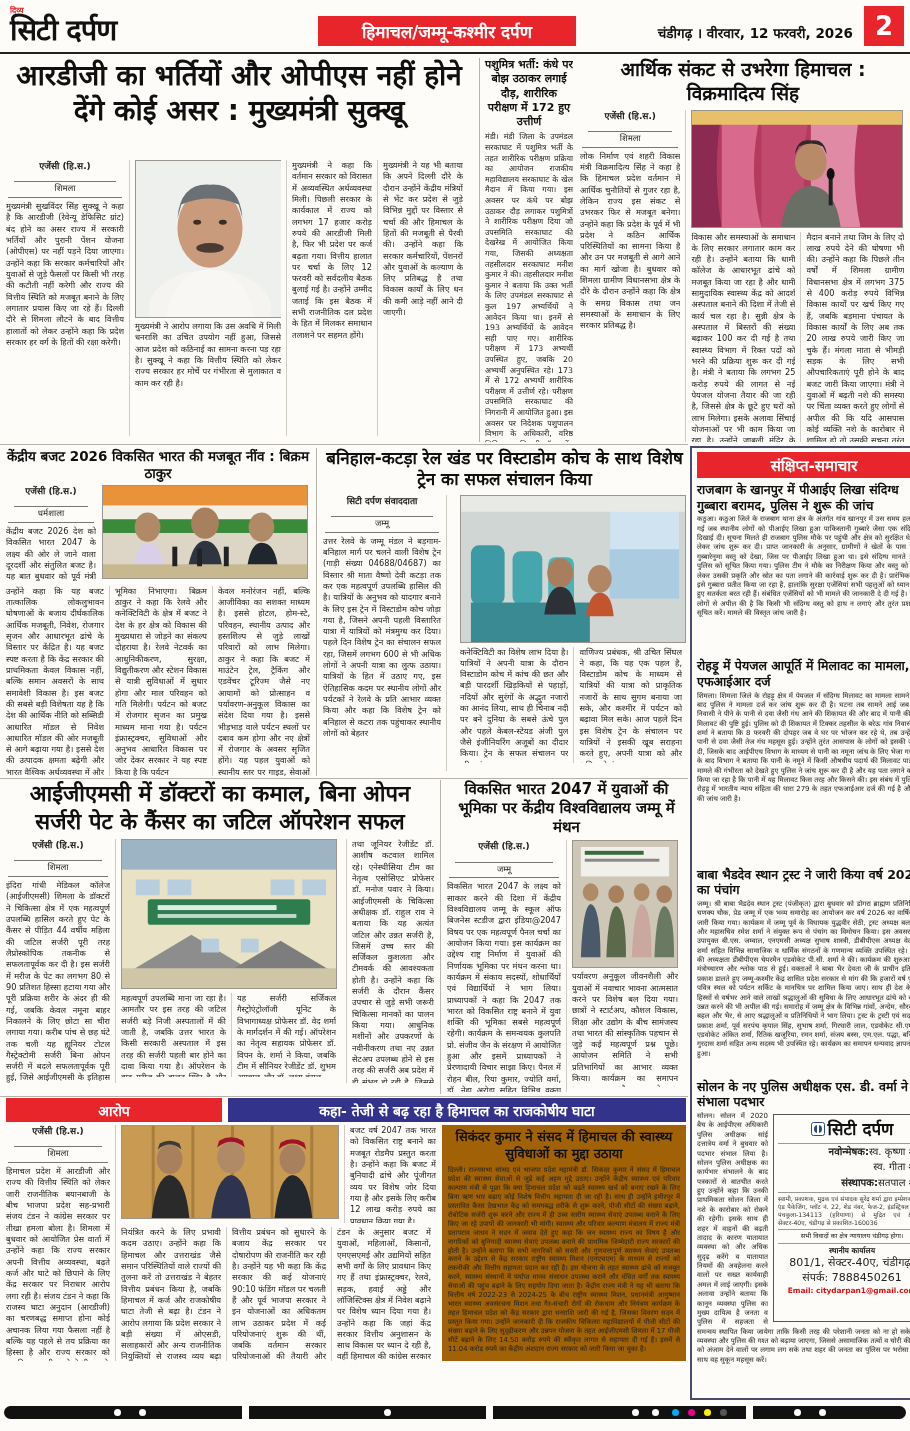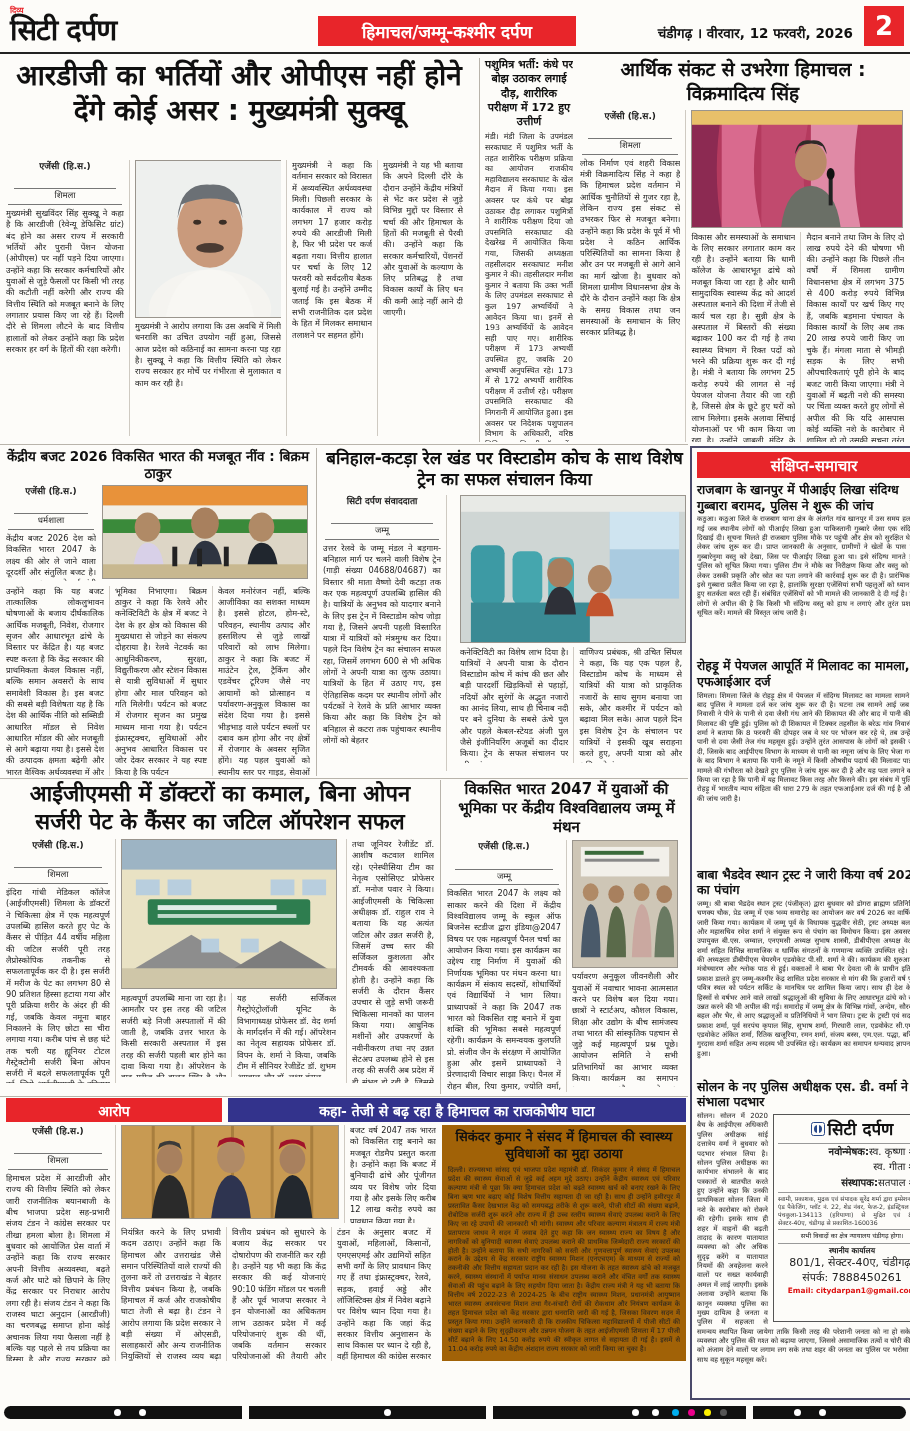--- a/index.html
+++ b/index.html
@@ -12,21 +12,21 @@
   .logo-mark { color:#e8252a; font-size:8px; font-weight:bold; }
   .logo-text { font-size:29px; font-weight:bold; color:#111; line-height:1.05; letter-spacing:-1px; }
   .banner-box { position:absolute; left:318px; top:16px; width:258px; height:30px; background:#e8252a; color:#fff; font-weight:bold; font-size:17px; display:flex; align-items:center; justify-content:center; }
   .date-text { position:absolute; left:628px; top:24px; width:225px; text-align:right; font-weight:bold; font-size:13.5px; color:#111; }
   .pagenum-box { position:absolute; right:6px; top:6px; width:40px; height:40px; background:#e8252a; color:#fff; font-size:26px; font-weight:bold; display:flex; align-items:center; justify-content:center; }
 
   
   .art { position:absolute; overflow:hidden; }
   .hl { font-weight:bold; color:#101010; text-align:center; line-height:1.25; }
   .byline { text-align:center; margin-bottom:3px; }
-  .agency { font-weight:bold; font-size:9px; border-bottom:1px solid #777; margin:0 8px; padding-bottom:16px; }
+  .agency { font-weight:bold; font-size:9px; border-bottom:1px solid #777; margin:0 8px; padding-bottom:9px; }
   .place  { font-size:8.5px; padding:1px 0 2px; border-bottom:1px solid #777; margin:0 2px; }
   .cols { display:flex; }
   .col { font-size:8.2px; line-height:1.38; text-align:justify; overflow:hidden; color:#1c1c1c; }
   .col + .col { border-left:1px solid #cfcac2; padding-left:5px; margin-left:5px; }
   .photo { border:1px solid #9a958d; background:#ddd; overflow:hidden; }
   .photo svg { display:block; width:100%; height:100%; }
   .hline { position:absolute; height:1px; background:#b9b4ab; }
 
   
   #art-main { left:6px; top:58px; width:466px; height:384px; }

